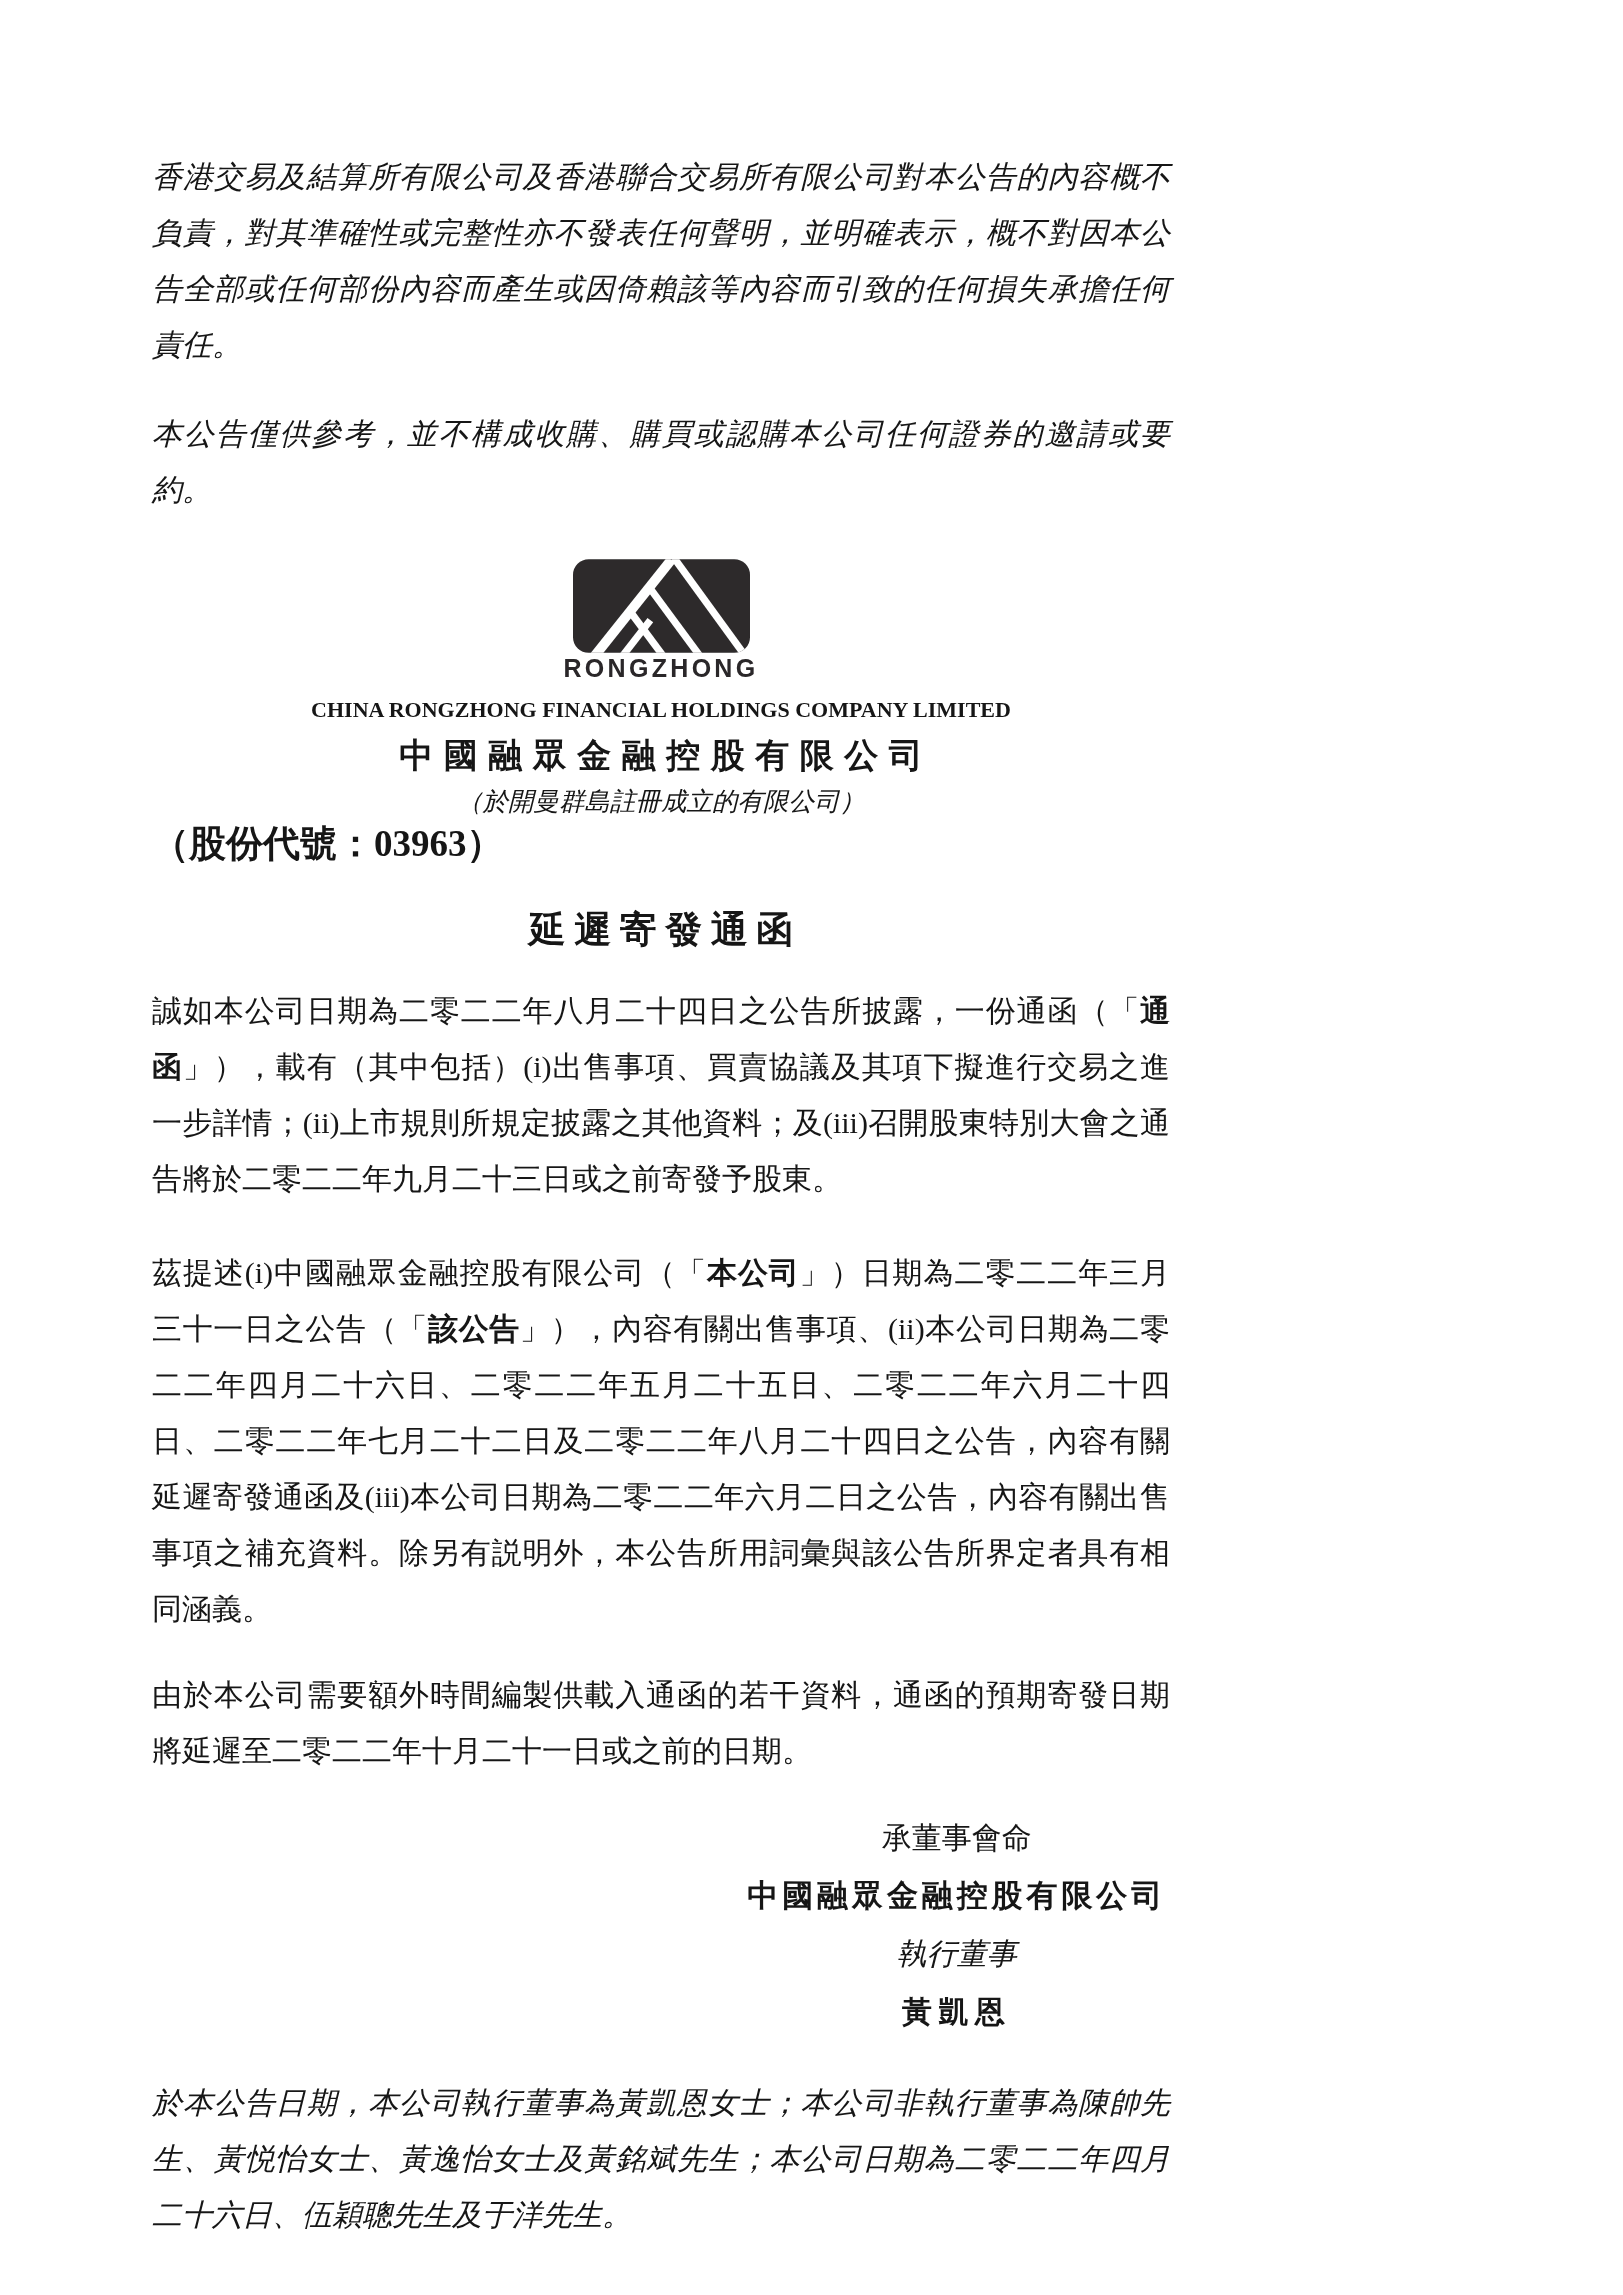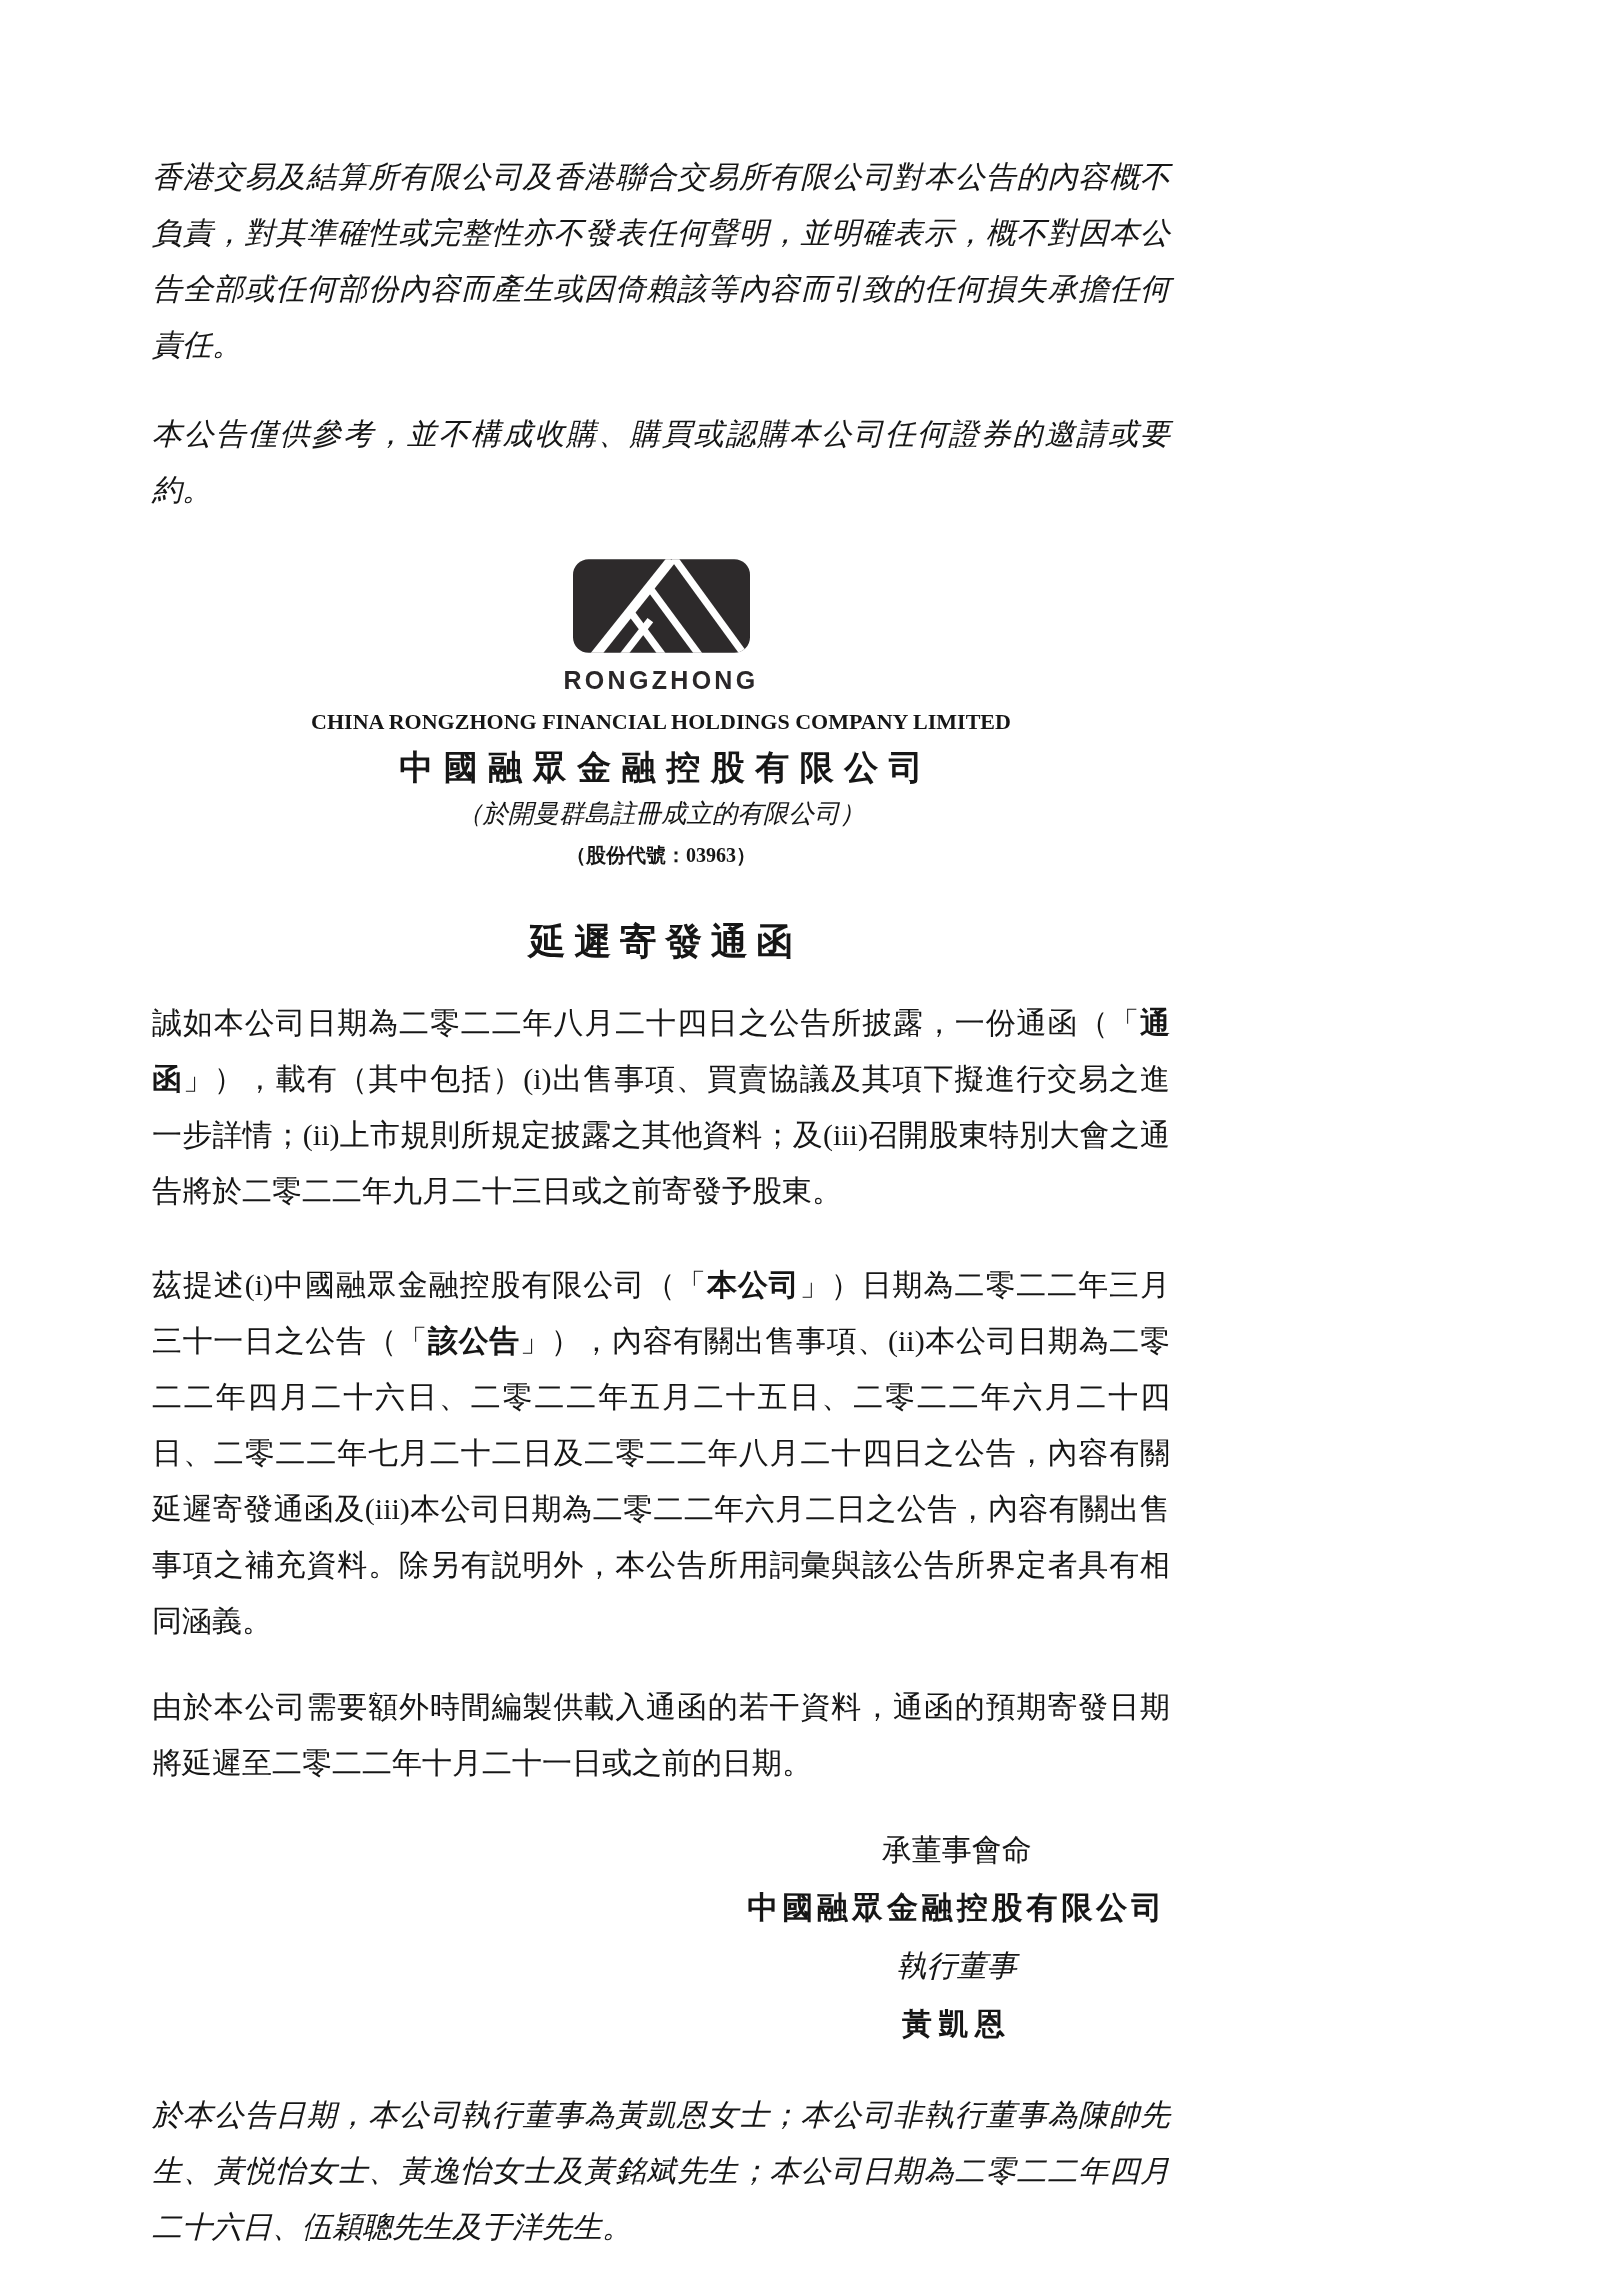--- a/index.html
+++ b/index.html
@@ -39,21 +39,21 @@
   }
   .logo-mark {
     display: inline-block;
   }
   .logo-text {
     font-family: "Liberation Sans", sans-serif;
     font-weight: 700;
     font-size: 25px;
     letter-spacing: 3.3px;
     color: #2a2729;
-    margin-top: 12px;
+    margin-top: 0px;
     line-height: 27.5px;
   }
   .en-name {
     text-align: center;
     font-weight: 700;
     font-size: 22px;
     line-height: 39px;
     margin: 7.9px 0 0 0;
   }
   .zh-name {
@@ -66,23 +66,22 @@
     margin: 5.2px 0 0 0;
   }
   .incorp {
     text-align: center;
     font-style: italic;
     font-size: 25.5px;
     line-height: 31px;
     margin: 9.2px 0 0 0;
   }
   .stock-code {
-    text-align: center;
     font-weight: 700;
-    font-size: 20px;
+    font-size: 37px;
     line-height: 35px;
     margin: 9.2px 0 0 0;
   }
   .doc-title {
     text-align: center;
     font-weight: 700;
     font-size: 37px;
     line-height: 46px;
     letter-spacing: 8.5px;
     text-indent: 8.5px;

